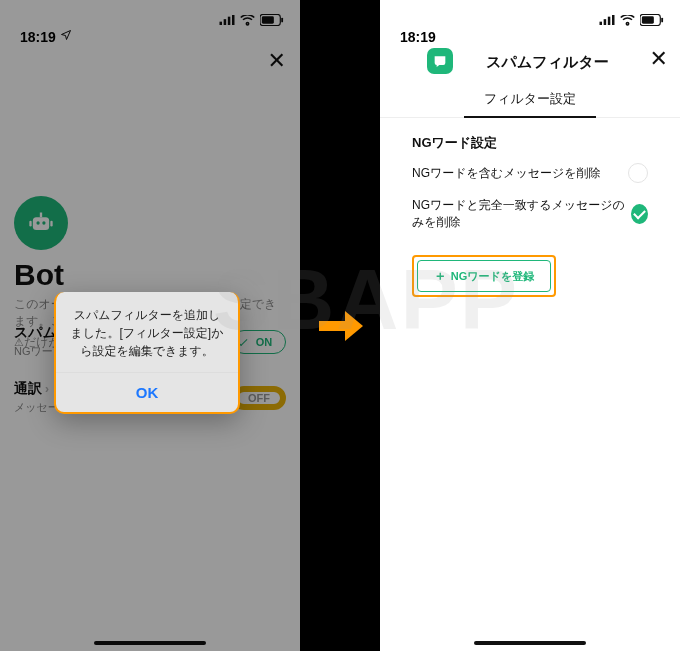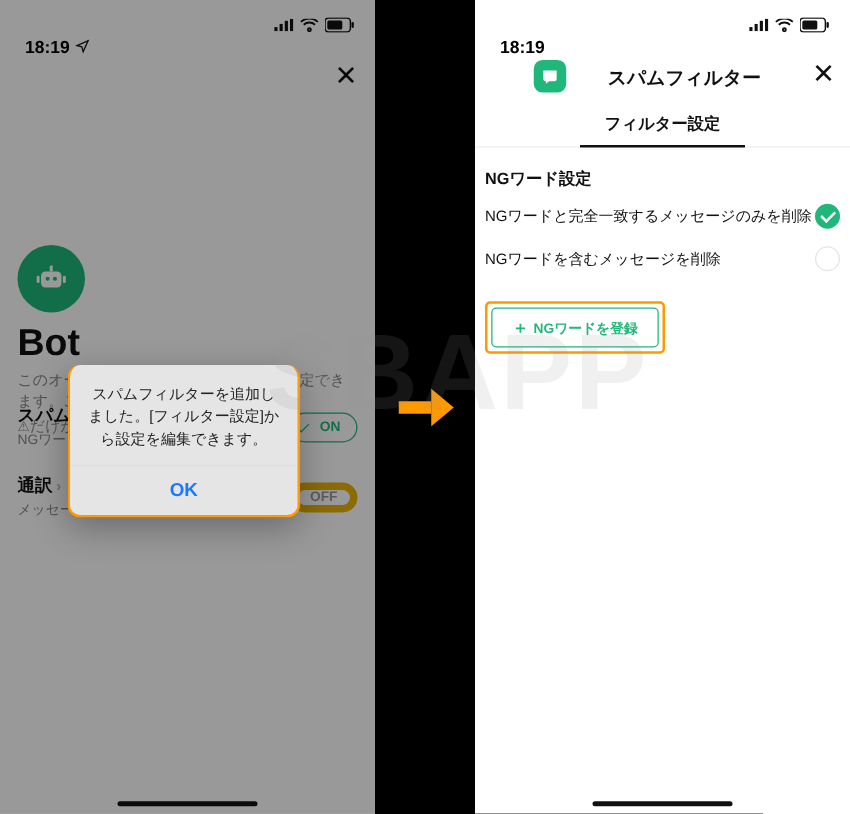--- a/index.html
+++ b/index.html
@@ -26,21 +26,21 @@
     border-left: 18px solid #ff9900;
     border-top: 15px solid transparent;
     border-bottom: 15px solid transparent;
   }
 
   
   .status-bar {
     height: 40px; display: flex; align-items: center; justify-content: space-between;
     padding: 0 16px 0 20px; font-size: 14px; font-weight: 600;
   }
-  .status-left { display: flex; align-items: center; gap: 4px; margin-top: 33px; }
+  .status-left { display: flex; gap: 4px; margin-top: 33px; }
   .status-right { display: flex; align-items: center; gap: 5px; }
   .sig-icon, .wifi-icon, .bat-icon, .loc-icon { display:inline-flex; }
 
   
   .dimmed-content {
     position: absolute; inset:0;
     background: #fff;
   }
   .dim-overlay {
     position: absolute; inset:0;
@@ -104,25 +104,25 @@
   .right-header .app-icon {
     position: absolute; left: 12px; top: 4px;
     width: 26px; height: 26px; background: #1fb77a; border-radius: 7px;
     display:flex;align-items:center;justify-content:center;
   }
   .right-header .title { font-size: 15px; font-weight: 700; color:#111; }
   .right-header .close { position: absolute; right: 12px; top: 2px; font-size: 22px; color: #111; font-weight: 300; }
 
   .tabs { display: flex; height: 38px; border-bottom: 1px solid #eee; }
   .tab { flex:1; display:flex; align-items:center; justify-content:center; font-size:13px; }
-  .tab.active { font-weight:700; color:#111; position:relative; }
+  .tab.active { font-weight:400; color:#111; position:relative; }
   .tab.active::after { content:""; position:absolute; bottom:-1px; left:28%; right:28%; height:2px; background:#111; }
   .tab.inactive { color:#bbb; }
 
-  .right-body { padding: 16px 8px; }
+  .right-body { padding: 16px 32px; }
   .section-title { font-size: 13px; font-weight:700; color:#111; margin-bottom: 5px; }
   .section-desc { font-size: 10px; color:#aaa; line-height:1.4; margin-bottom: 16px; }
 
   .opt-row { display:flex; align-items:center; justify-content:space-between; padding: 6px 0 8px; }
   .opt-row .label { font-size: 12px; color:#111; }
   .radio { width:20px; height:20px; border-radius:50%; }
   .radio.checked { background:#1fb77a; display:flex;align-items:center;justify-content:center; }
   .radio.checked::after { content:""; width:5px;height:9px;border-right:2px solid #fff;border-bottom:2px solid #fff;transform:rotate(45deg) translate(-1px,-1px);}
   .radio.unchecked { border:1.5px solid #e4e4e4; }
 
@@ -277,26 +277,26 @@
     </div>
 
     <div class="tabs">
       <div class="tab active">フィルター設定</div>
     </div>
 
     <div class="right-body">
       <div class="section-title">NGワード設定</div>
 
       <div class="opt-row">
+        <div class="label">NGワードを含むメッセージを削除</div>
+        <div class="radio unchecked"></div>
+      </div>
+      <div class="opt-row">
         <div class="label">NGワードと完全一致するメッセージのみを削除</div>
         <div class="radio checked"></div>
-      </div>
-      <div class="opt-row">
-        <div class="label">NGワードを含むメッセージを削除</div>
-        <div class="radio unchecked"></div>
       </div>
 
       <div class="add-btn-wrap">
         <div class="add-btn">
           <span class="plus">＋</span>
           <span>NGワードを登録</span>
         </div>
       </div>
     </div>
 

